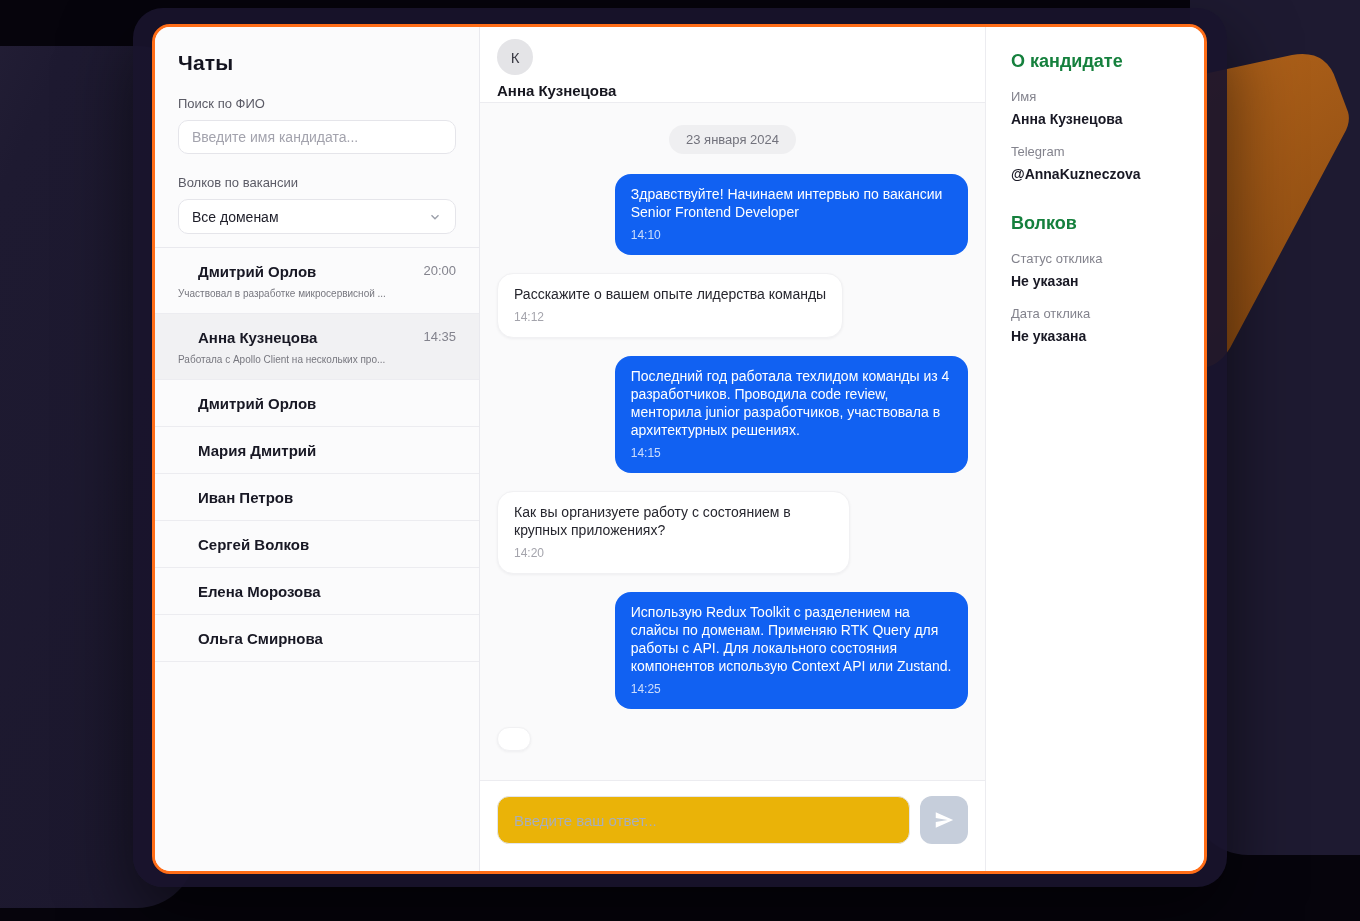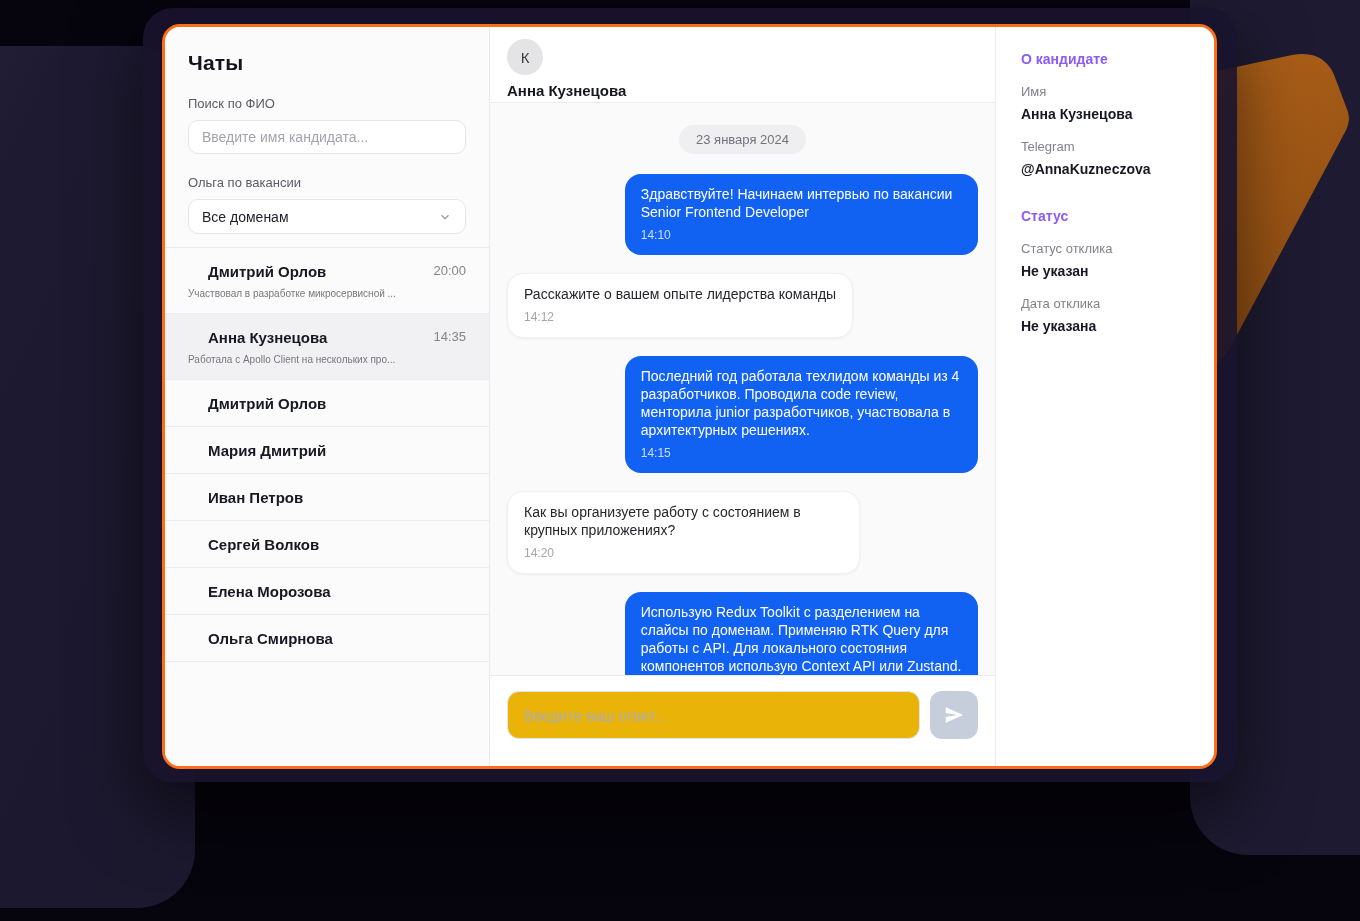--- a/index.html
+++ b/index.html
@@ -8,21 +8,21 @@
     font-family:"Liberation Sans","DejaVu Sans",sans-serif;
     background:#06040c;
     position:relative;
   }
 
   
   .bg-svg { position:absolute; inset:0; z-index:0; }
 
   
   .device {
-    position:absolute; left:143px; top:8px; width:1094px; height:774px;
+    position:absolute; left:133px; top:8px; width:1094px; height:879px;
     background:rgba(25,20,44,0.92);
     border-radius:30px;
     box-shadow:0 30px 70px rgba(0,0,0,0.55);
     padding:16px 20px 13px 19px;
     z-index:2;
   }
   .screen {
     width:100%; height:100%;
     background:#ffffff;
     border:3px solid #ff6d17;
@@ -122,21 +122,21 @@
     cursor:pointer;
   }
   .send-btn svg { fill:#ffffff; }
 
   
   .details {
     width:219px; min-width:219px; background:#ffffff;
     border-left:1px solid #ececf0; padding:24px 18px 0 25px;
     overflow:hidden;
   }
-  .details-title { font-size:14px; font-weight:700; color:#8b5cf6; }
+  .details-title { font-size:18px; font-weight:700; color:#15803d; }
   .detail-field { margin-top:17px; }
   .detail-label { font-size:13px; color:#83838d; }
   .detail-value { font-size:14px; font-weight:700; color:#181824; margin-top:7px; }
   .status-title { margin-top:31px; }
 </style>
 </head>
 <body>
 
 <svg class="bg-svg" width="1360" height="921" viewBox="0 0 1360 921">
   <defs>
@@ -157,21 +157,21 @@
 </svg>
 
 <div class="device">
   <div class="screen">
 
     <aside class="sidebar">
       <div class="sidebar-head">
         <div class="sidebar-title">Чаты</div>
         <div class="field-label">Поиск по ФИО</div>
         <input class="text-input" type="text" placeholder="Введите имя кандидата..." style="">
-        <div class="field-label">Ольга по вакансии</div>
+        <div class="field-label">Волков по вакансии</div>
         <div class="select-box">
           <span>Все доменам</span>
           <svg width="14" height="14" viewBox="0 0 16 16" fill="none" stroke-width="1.6">
             <path d="M4 6 L8 10 L12 6"></path>
           </svg>
         </div>
       </div>
       <div class="sidebar-divider"></div>
       <div class="chat-list" id="chat-list">
           <div class="chat-item">
@@ -271,21 +271,21 @@
       <div id="detail-fields">
           <div class="detail-field">
             <div class="detail-label">Имя</div>
             <div class="detail-value">Анна Кузнецова</div>
           </div>
           <div class="detail-field">
             <div class="detail-label">Telegram</div>
             <div class="detail-value">@AnnaKuzneczova</div>
           </div>
         </div>
-      <div class="details-title status-title">Статус</div>
+      <div class="details-title status-title">Волков</div>
       <div id="status-fields">
           <div class="detail-field">
             <div class="detail-label">Статус отклика</div>
             <div class="detail-value">Не указан</div>
           </div>
           <div class="detail-field">
             <div class="detail-label">Дата отклика</div>
             <div class="detail-value">Не указана</div>
           </div>
         </div>

